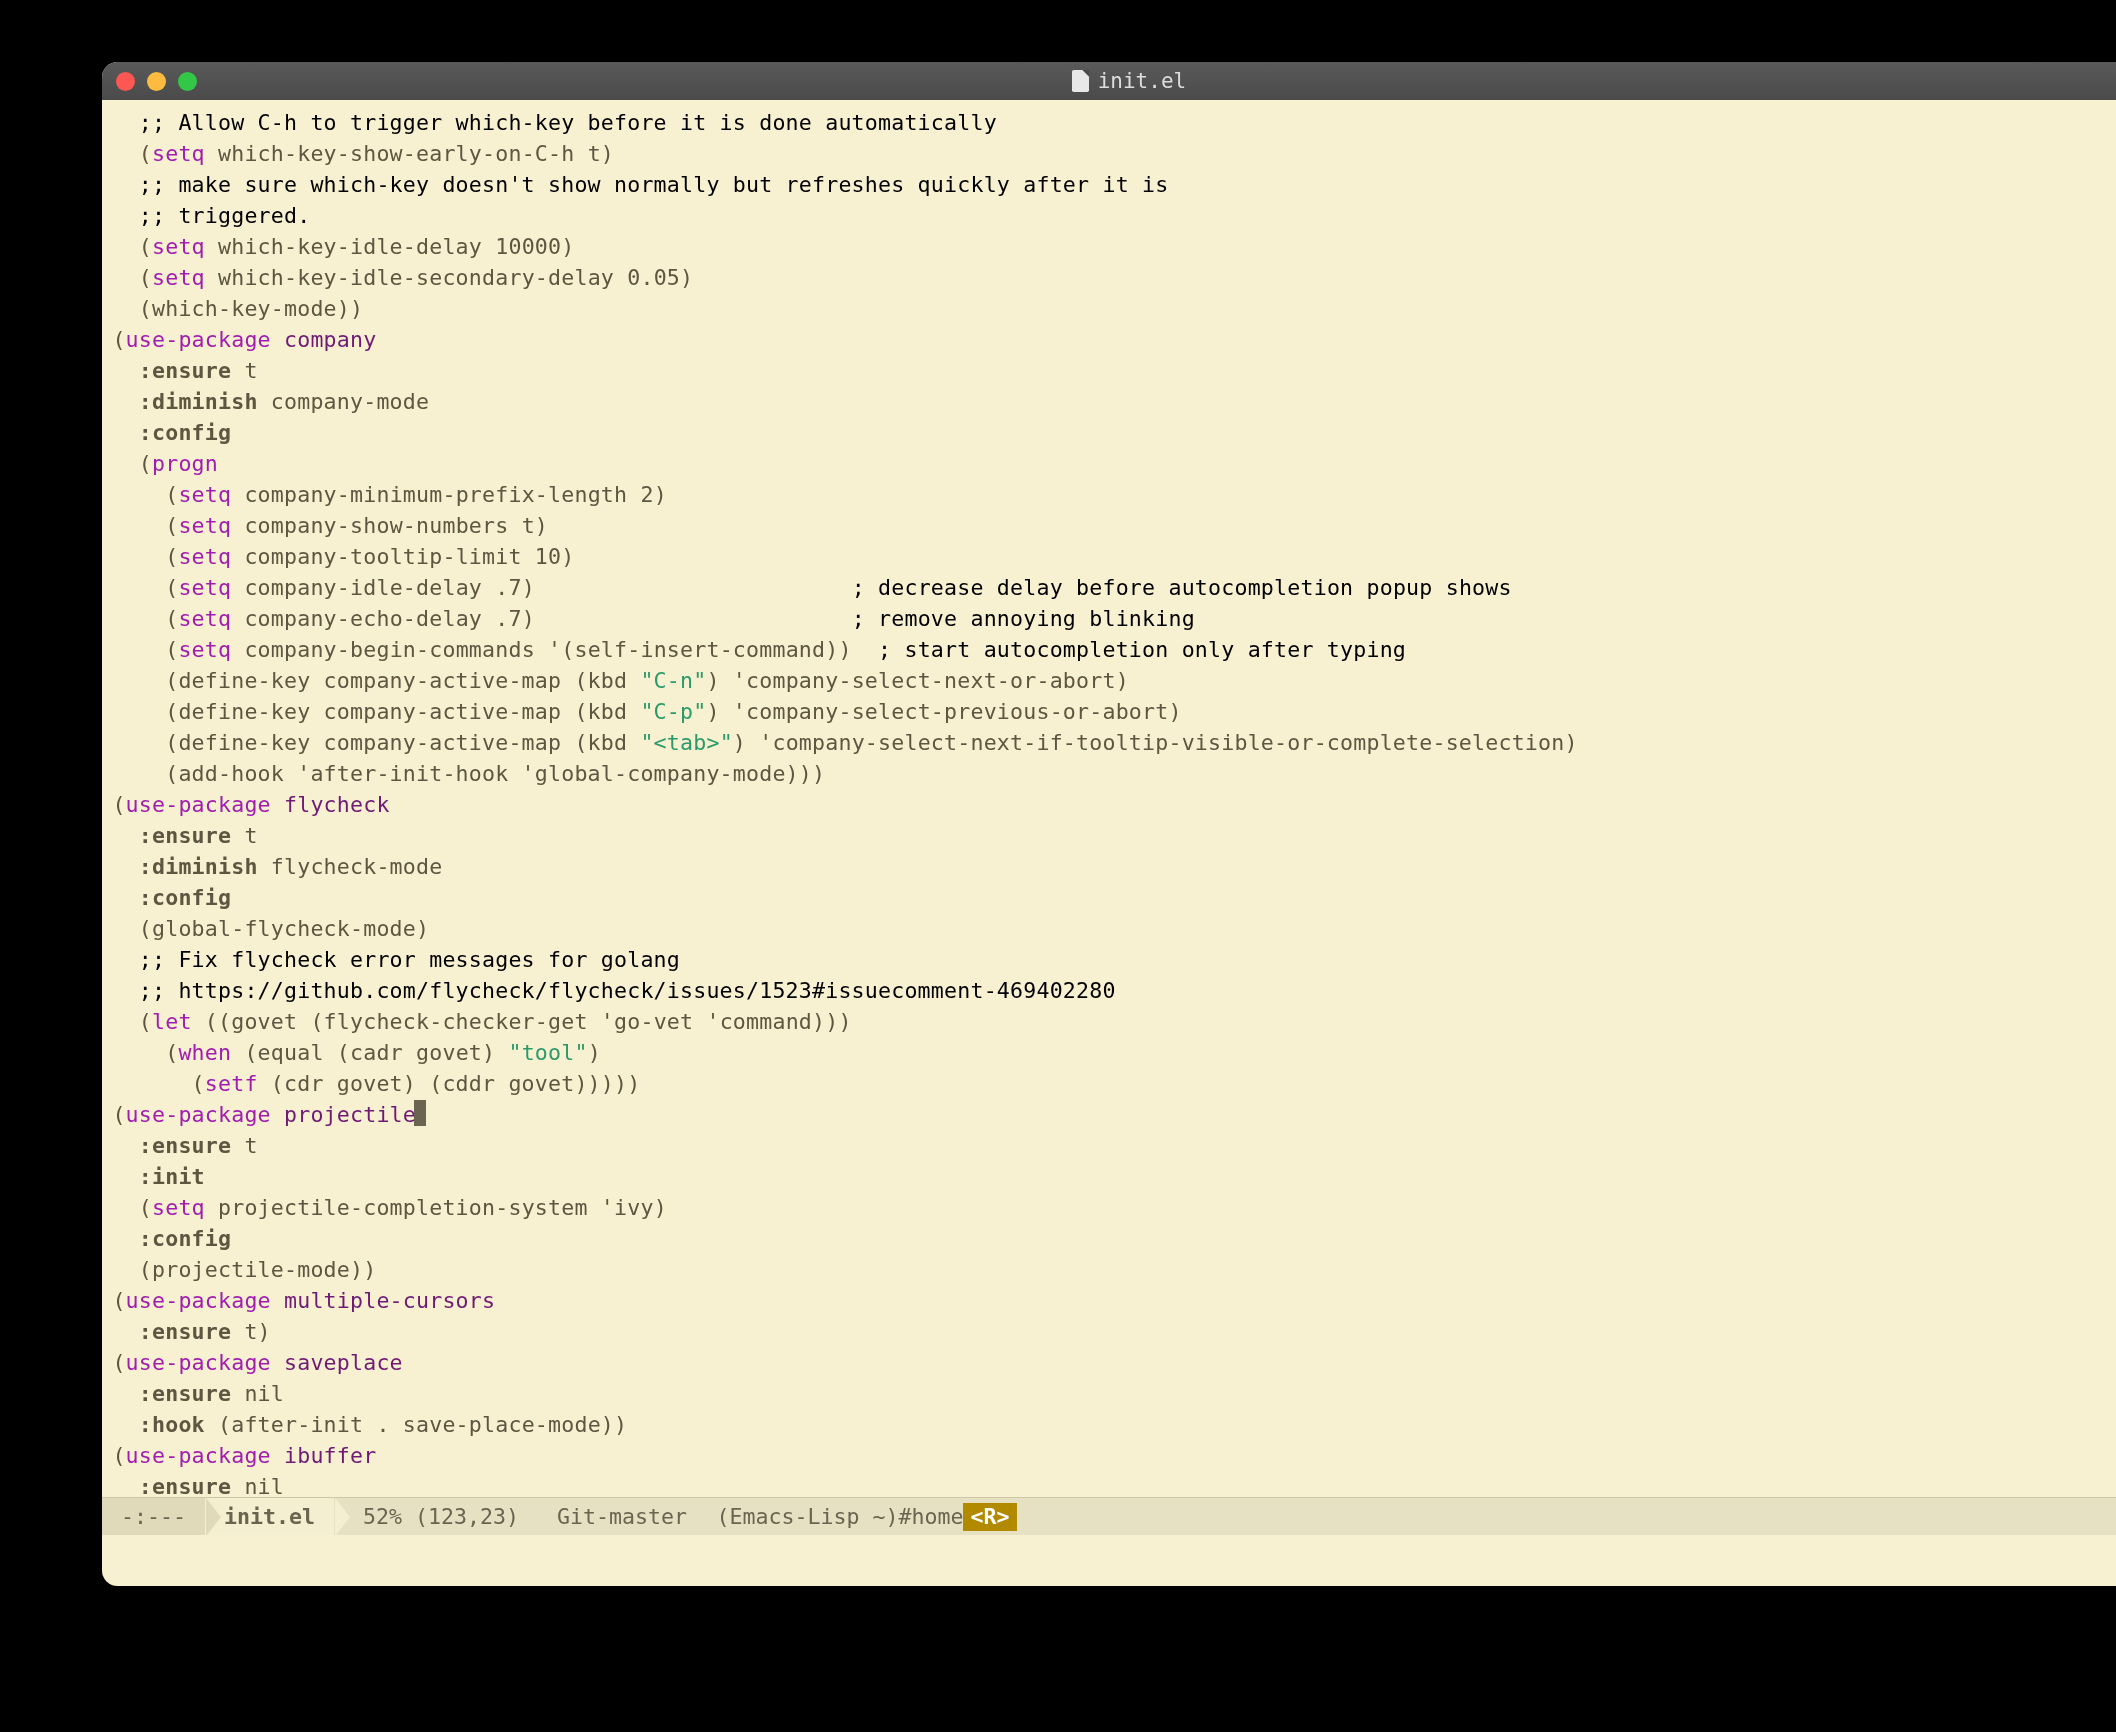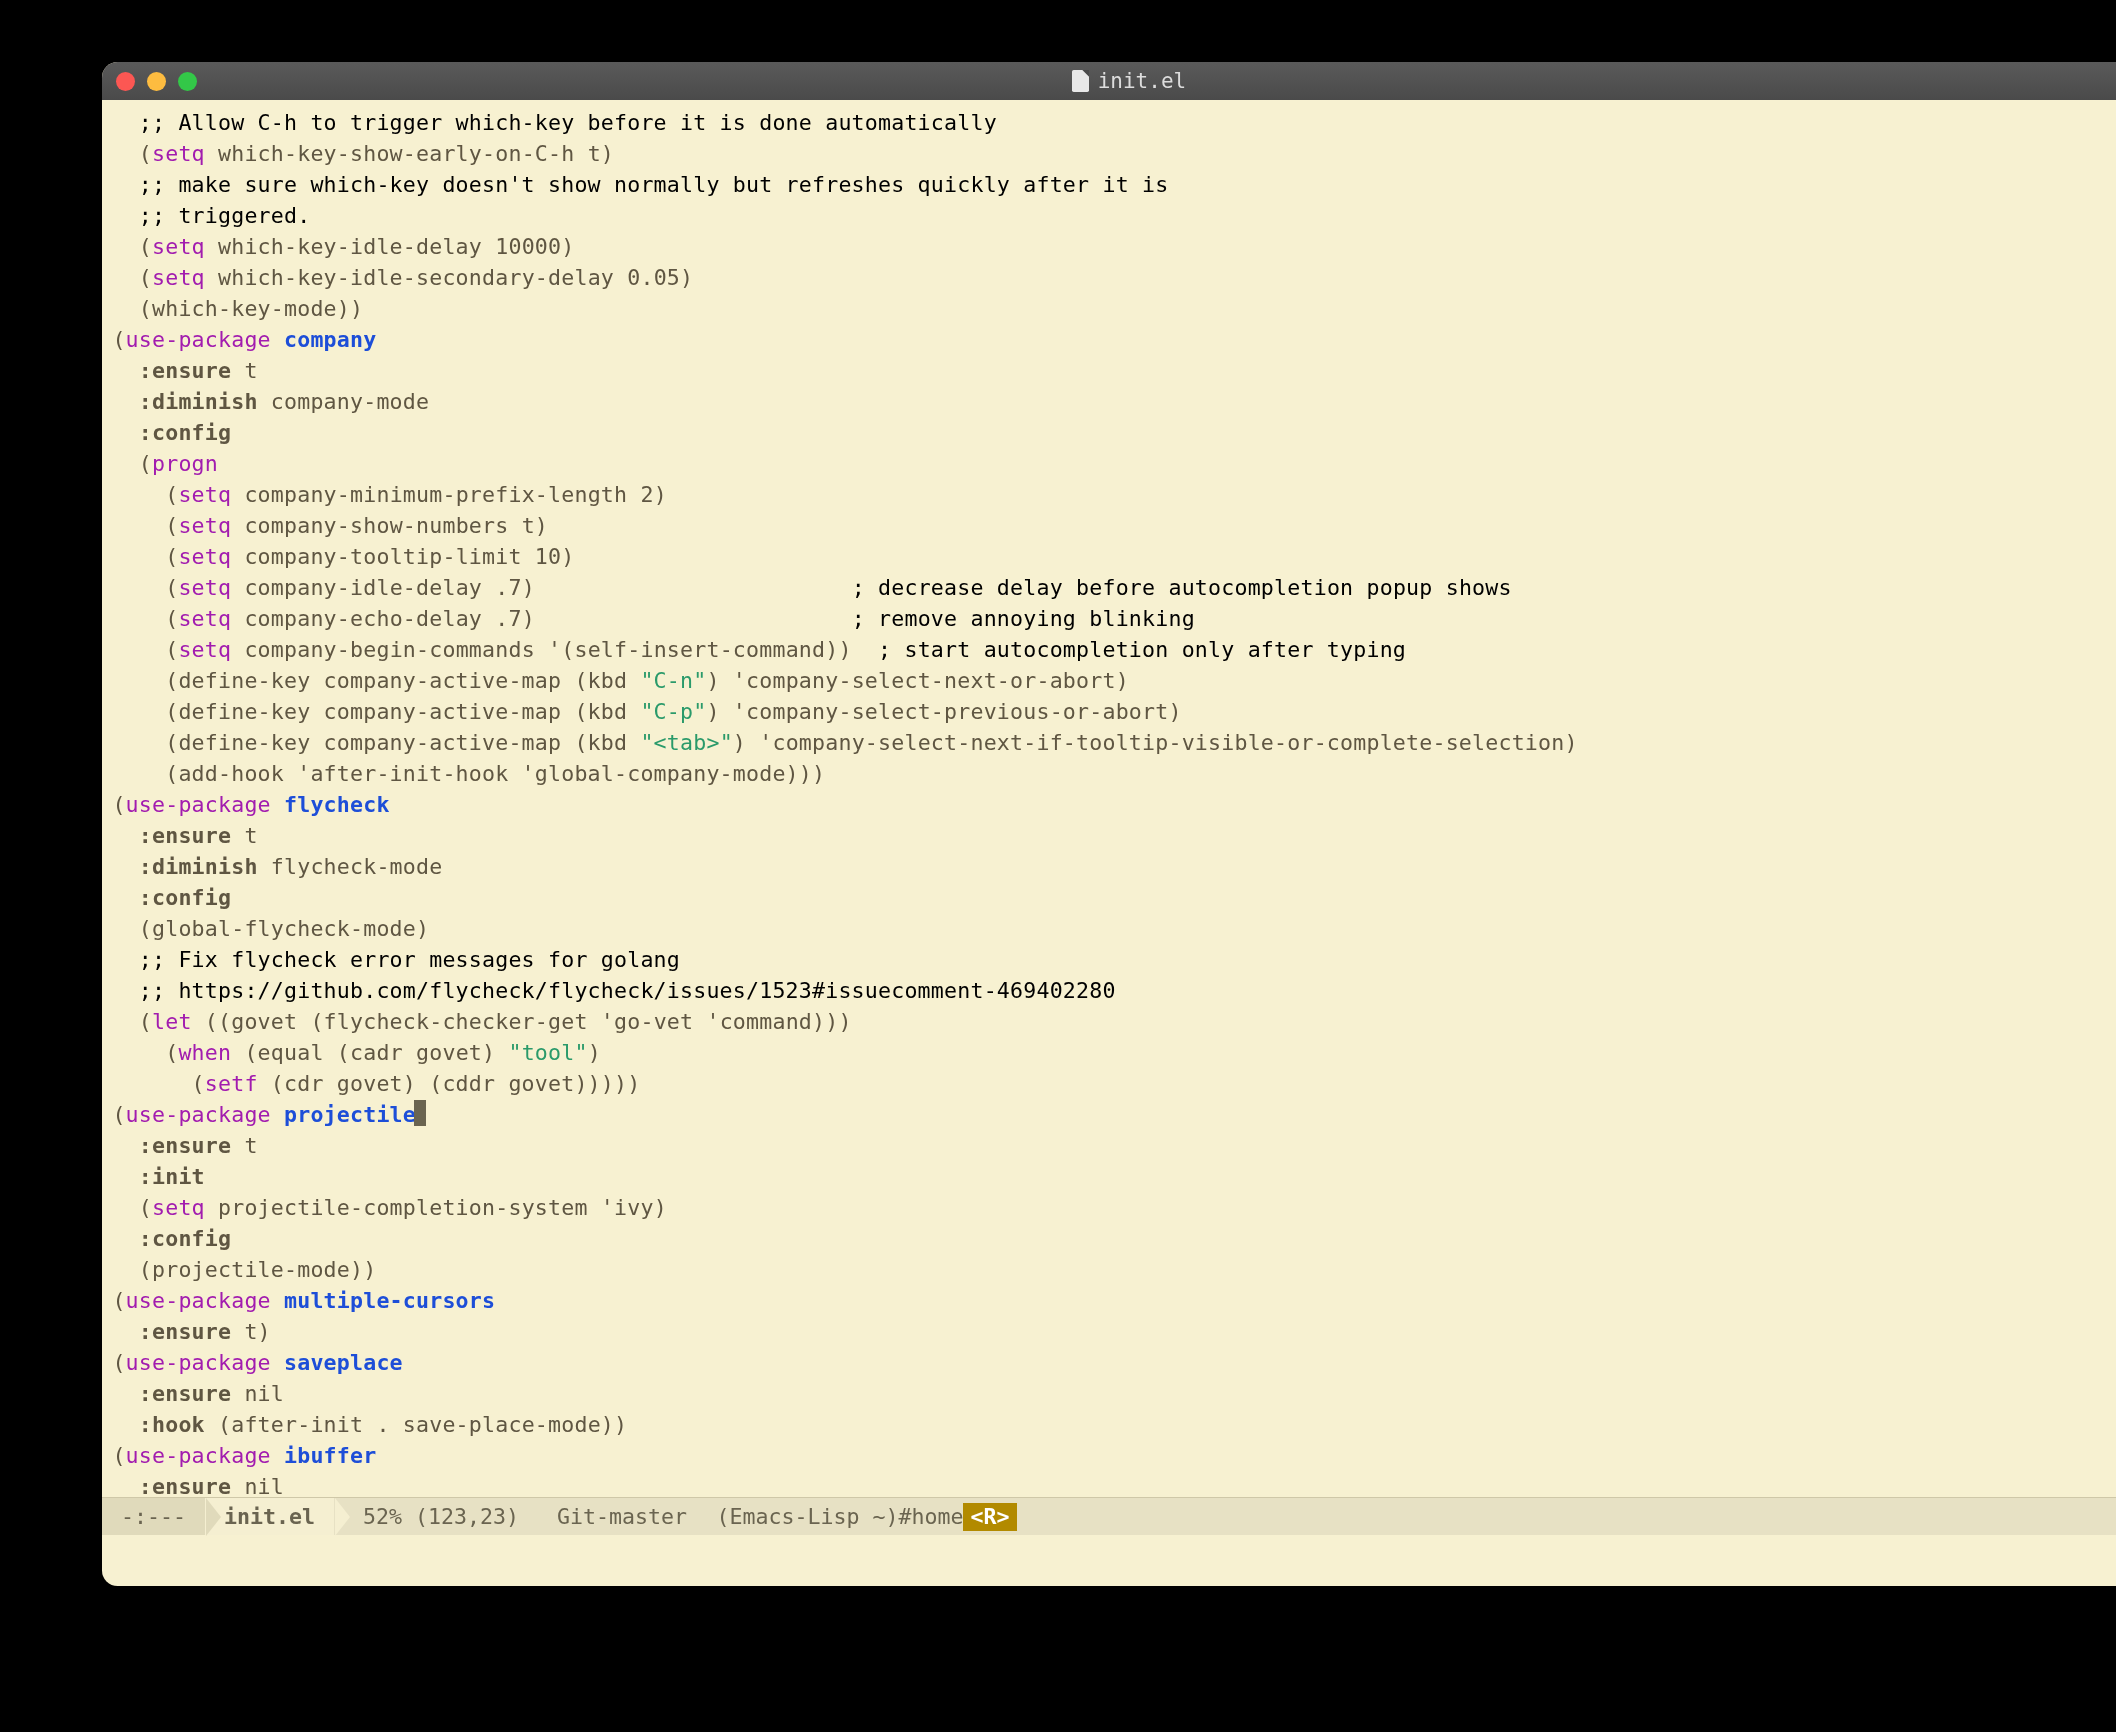--- a/index.html
+++ b/index.html
@@ -67,21 +67,21 @@
     padding: 7px 10.4px 0 10.4px;
     white-space: pre;
     color: #5f5642;
     height: 1397px;
     overflow: hidden;
     letter-spacing: 0.2px;
   }
   .comment { color: #000000; }
   .paren { color: #5f5642; }
   .kw { color: #a21caf; font-weight: 400; }
-  .pkg { color: #1d4ed8; font-weight: 700; }
+  .pkg { color: #701a75; font-weight: 400; }
   .str { color: #2a9a6a; }
   .key { color: #5f5642; font-weight: 600; }
   .cursor {
     display: inline-block;
     width: 12px;
     height: 26px;
     background: #6a6450;
     vertical-align: -4.3px;
     margin-left: -1.7px;
   }

